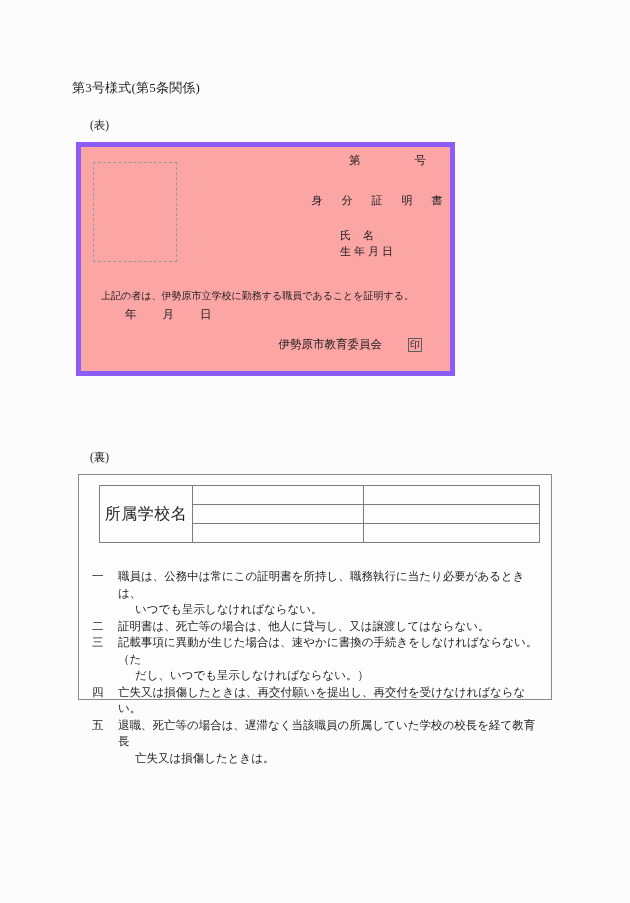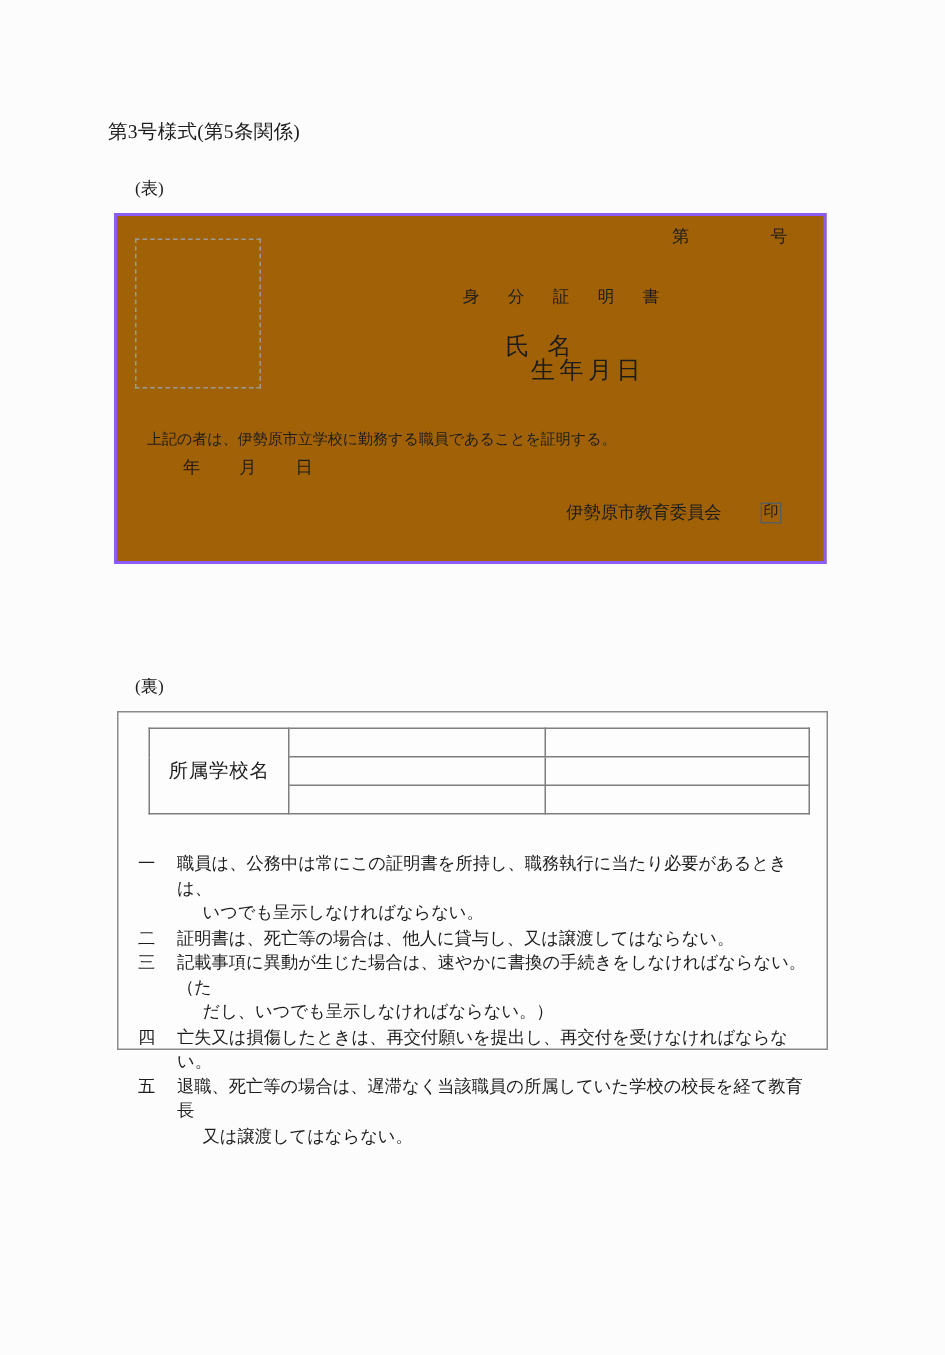--- a/index.html
+++ b/index.html
@@ -39,24 +39,24 @@
     white-space: nowrap;
   }
   .side-label-front { left: 90px; top: 118px; }
   .side-label-back  { left: 90px; top: 450px; }
 
   
   .card-front {
     position: absolute;
     left: 76px;
     top: 142px;
-    width: 475px;
+    width: 379px;
     height: 234px;
-    border: 2px solid #8b5cf6;
-    background: #a16207;
+    border: 5px solid #8b5cf6;
+    background: #fca5a5;
     box-sizing: border-box;
   }
 
   .photo-box {
     position: absolute;
     left: 12px;
     top: 15px;
     width: 84px;
     height: 100px;
     border: 1px dashed #9a9a9a;
@@ -84,30 +84,29 @@
     font-size: 11px;
     letter-spacing: 19px;
     text-indent: 19px;
     white-space: nowrap;
   }
 
   .name-block {
     position: absolute;
     left: 259px;
     top: 80px;
-    font-size: 16px;
+    font-size: 11px;
     line-height: 16px;
     white-space: nowrap;
   }
   .name-block .label-name {
     letter-spacing: 12px;
   }
   .name-block .label-birth {
     letter-spacing: 3px;
-    margin-left: 17px;
   }
 
   .statement {
     position: absolute;
     left: 20px;
     top: 142px;
     font-size: 10px;
     white-space: nowrap;
   }
 
@@ -164,21 +163,21 @@
   }
   .school-table td {
     border: 1px solid #7e7e7e;
     height: 18px;
     padding: 0;
   }
   .school-table td.label-cell {
     width: 92px;
     text-align: center;
     vertical-align: middle;
-    font-size: 13px;
+    font-size: 16px;
     letter-spacing: 0.5px;
   }
   .school-table td.col-mid { width: 170px; }
   .school-table td.col-right { width: 175px; }
 
   
   .notes {
     position: absolute;
     left: 13px;
     top: 93px;
@@ -291,20 +290,20 @@
         <span class="note-marker">四</span>
         <span class="note-text">
           <span>亡失又は損傷したときは、再交付願いを提出し、再交付を受けなければならない。</span>
         </span>
       </div>
 
       <div class="note-item">
         <span class="note-marker">五</span>
         <span class="note-text">
           <span>退職、死亡等の場合は、遅滞なく当該職員の所属していた学校の校長を経て教育長</span>
-          <span class="cont">又は譲渡してはならない。</span>
+          <span class="cont">亡失又は損傷したときは。</span>
         </span>
       </div>
 
     </div>
   </div>
 
 </div>
 
 </body></html>

